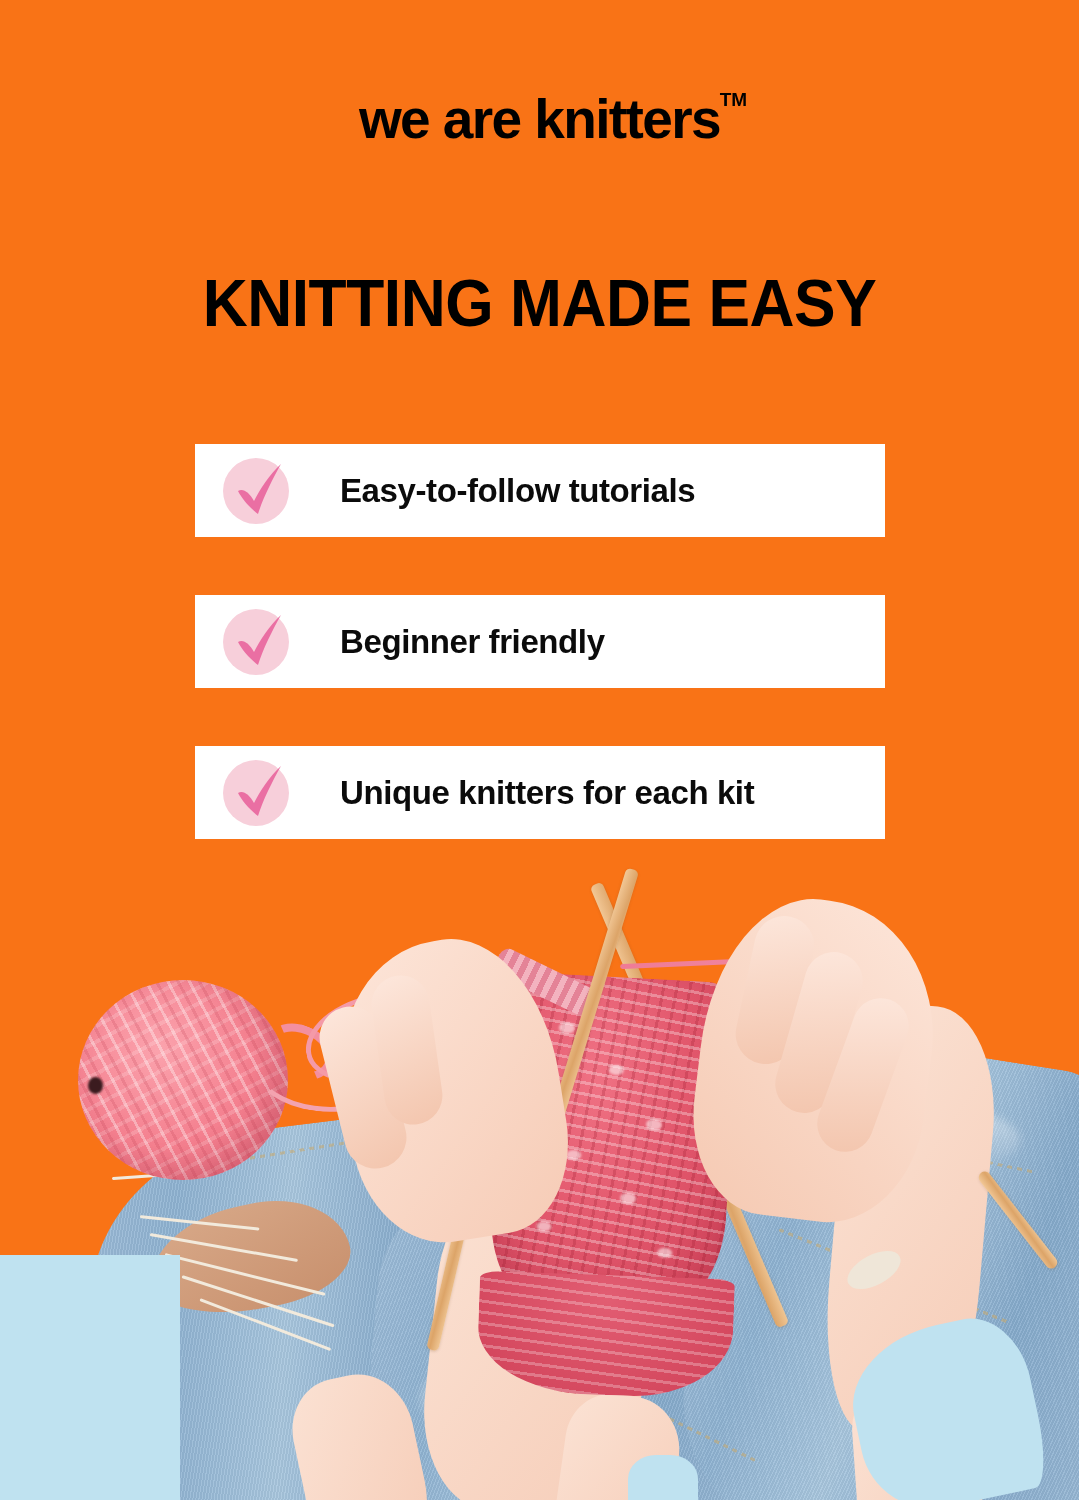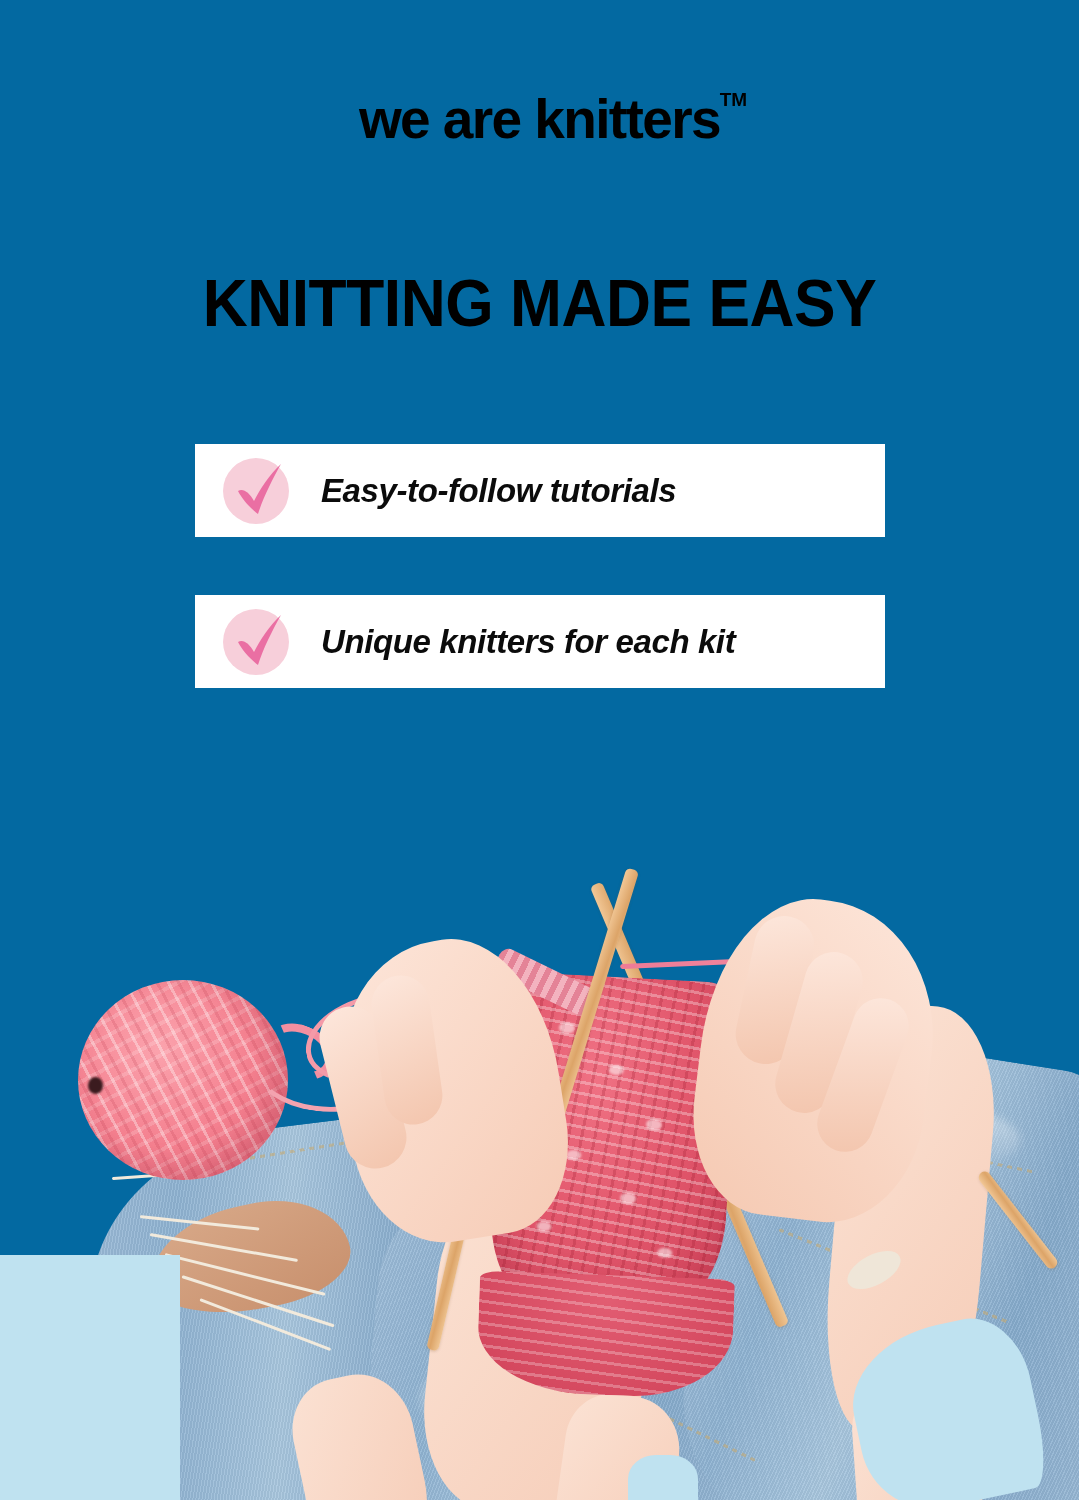--- a/index.html
+++ b/index.html
@@ -8,21 +8,21 @@
     background:#bfe2f0;
     font-family:"Liberation Sans", sans-serif;
     overflow:hidden;
     position:relative;
   }
 
   .poster {
     position:relative;
     width:1079px;
     height:1500px;
-    background:#0369a1;
+    background:#f97316;
     overflow:hidden;
   }
 
   
   .brand-block {
     position:absolute;
     top:92px; left:0; right:0;
     text-align:center;
   }
   .brand-name {
@@ -92,27 +92,26 @@
     border-radius:50%;
     background:#f7cfda;
   }
   .check-wrap svg {
     position:absolute;
     left:4px; top:-4px;
     width:66px; height:70px;
     overflow:visible;
   }
   .feature-label {
-    margin-left:32px;
+    margin-left:51px;
     font-size:33px;
     font-weight:bold;
     color:#0b0b0b;
     letter-spacing:-0.4px;
     white-space:nowrap;
-    font-style:italic;
   }
 
   
   .photo {
     position:absolute;
     left:0; top:855px;
     width:1079px; height:645px;
     overflow:hidden;
   }
 
@@ -407,20 +406,29 @@
     <div class="feature-card">
       <div class="check-wrap">
         <div class="check-circle"></div>
         <svg viewBox="0 0 66 70" xmlns="http://www.w3.org/2000/svg" aria-hidden="true">
           <path d="M11 37 C16 34, 22 38, 27 47 C33 35, 42 21, 54 10 C45 26, 36 44, 31 60 C23 54, 15 45, 11 37 Z" fill="#ea6fa3"></path>
         </svg>
       </div>
       <div class="feature-label">Easy-to-follow tutorials</div>
     </div>
 
+    <div class="feature-card">
+      <div class="check-wrap">
+        <div class="check-circle"></div>
+        <svg viewBox="0 0 66 70" xmlns="http://www.w3.org/2000/svg" aria-hidden="true">
+          <path d="M11 37 C16 34, 22 38, 27 47 C33 35, 42 21, 54 10 C45 26, 36 44, 31 60 C23 54, 15 45, 11 37 Z" fill="#ea6fa3"></path>
+        </svg>
+      </div>
+      <div class="feature-label">Beginner friendly</div>
+    </div>
 
     <div class="feature-card">
       <div class="check-wrap">
         <div class="check-circle"></div>
         <svg viewBox="0 0 66 70" xmlns="http://www.w3.org/2000/svg" aria-hidden="true">
           <path d="M11 37 C16 34, 22 38, 27 47 C33 35, 42 21, 54 10 C45 26, 36 44, 31 60 C23 54, 15 45, 11 37 Z" fill="#ea6fa3"></path>
         </svg>
       </div>
       <div class="feature-label">Unique knitters for each kit</div>
     </div>

